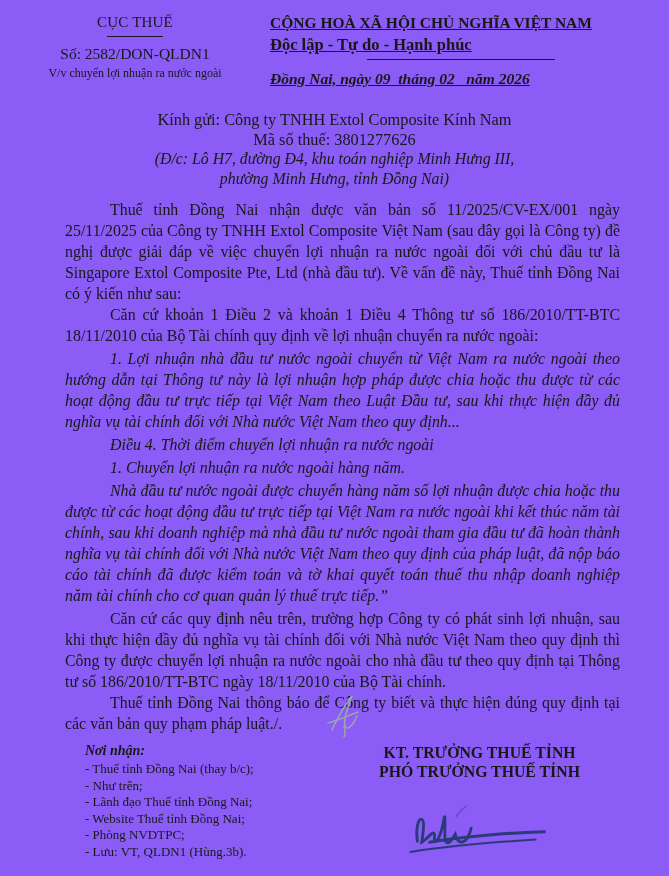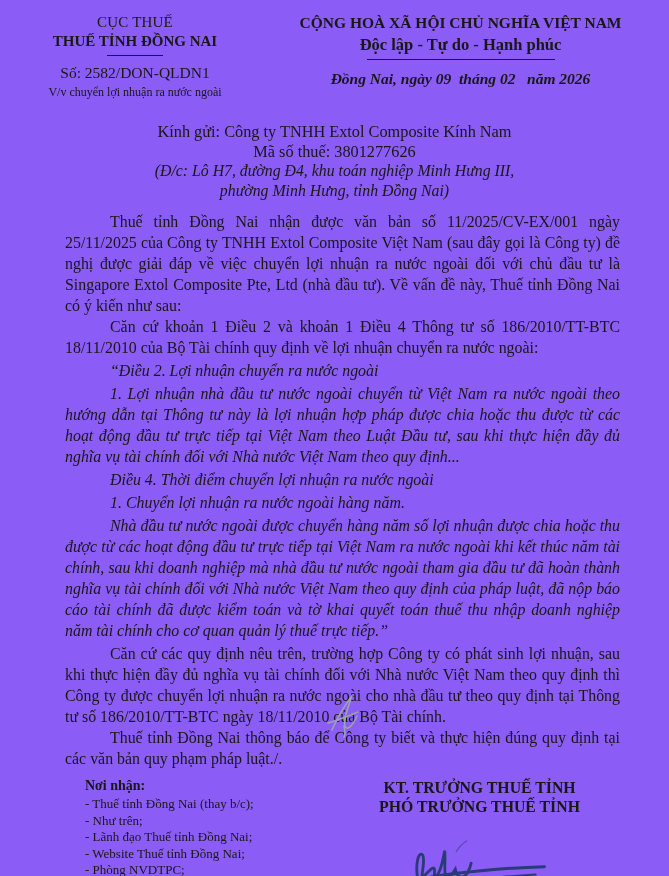--- a/index.html
+++ b/index.html
@@ -8,21 +8,21 @@
     width:669px;height:876px;
     background:#8b5cf6;
     color:#181818;
     font-family:"Liberation Serif","DejaVu Serif",serif;
     overflow:hidden;
     box-sizing:border-box;
   }
   
   .hdr{display:flex;padding-top:14px;}
   .hdr-left{width:270px;text-align:center;}
-  .hdr-right{flex:1;text-align:center;padding-right:18px;}
+  .hdr-right{flex:1;text-align:left;padding-right:18px;text-decoration:underline;}
   .org-top{font-size:15px;letter-spacing:.2px;}
   .org-name{font-size:15px;font-weight:bold;margin-top:2px;}
   .rule-s{width:56px;height:0;border-top:1.6px solid #181818;margin:5px auto 8px auto;}
   .rule-l{width:188px;height:0;border-top:1.6px solid #181818;margin:4px auto 10px auto;}
   .doc-number{font-size:15.5px;margin-top:2px;}
   .subject{font-size:12px;margin-top:3px;}
   .nation{font-size:15.5px;font-weight:bold;}
   .motto{font-size:16.5px;font-weight:bold;margin-top:3px;}
   .dateline{font-size:15.5px;font-style:italic;font-weight:600;white-space:pre;margin-top:8px;}
   
@@ -36,35 +36,34 @@
     line-height:21px;
     text-align:justify;
   }
   .body-text p{margin:0;text-indent:45px;}
   .body-text p.sp{margin-top:2px;}
   .quote{font-style:italic;}
   
   .footer{display:flex;margin-top:9px;}
   .f-left{width:330px;padding-left:85px;box-sizing:border-box;}
   .f-right{flex:1;text-align:center;padding-right:40px;position:relative;}
-  .noi-nhan{font-size:14px;font-weight:bold;}
+  .noi-nhan{font-size:14px;font-weight:bold;font-style:italic;}
   .rec-list{font-size:13px;line-height:16.5px;margin-top:2px;}
   .signer-title{font-size:15.8px;font-weight:bold;line-height:19px;}
   .sig-wrap{height:96px;display:flex;align-items:center;justify-content:center;}
   .initial-mark{position:absolute;left:322px;top:692px;}
 </style>
 </head>
 <body>
 
 <div id="page">
 
   <div class="hdr">
     <div class="hdr-left">
       <div class="org-top">CỤC THUẾ</div>
-      <div class="org-name">THUẾ TỈNH ĐỒNG NAI</div>
       <div class="rule-s"></div>
       <div class="doc-number">Số: 2582/DON-QLDN1</div>
       <div class="subject">V/v chuyển lợi nhuận ra nước ngoài</div>
     </div>
     <div class="hdr-right">
       <div class="nation">CỘNG HOÀ XÃ HỘI CHỦ NGHĨA VIỆT NAM</div>
       <div class="motto">Độc lập - Tự do - Hạnh phúc</div>
       <div class="rule-l"></div>
       <div class="dateline">Đồng Nai, ngày 09  tháng 02   năm 2026</div>
     </div>
@@ -73,21 +72,20 @@
   <div class="recipient">
     <div class="rec-to">Kính gửi: Công ty TNHH Extol Composite Kính Nam</div>
     <div class="rec-tax">Mã số thuế: 3801277626</div>
     <div class="rec-addr">(Đ/c: Lô H7, đường Đ4, khu toán nghiệp Minh Hưng III,</div>
     <div class="rec-addr">phường Minh Hưng, tỉnh Đồng Nai)</div>
   </div>
 
   <div class="body-text">
     <p>Thuế tỉnh Đồng Nai nhận được văn bản số 11/2025/CV-EX/001 ngày 25/11/2025 của Công ty TNHH Extol Composite Việt Nam (sau đây gọi là Công ty) đề nghị được giải đáp về việc chuyển lợi nhuận ra nước ngoài đối với chủ đầu tư là Singapore Extol Composite Pte, Ltd (nhà đầu tư). Về vấn đề này, Thuế tỉnh Đồng Nai có ý kiến như sau:</p>
     <p>Căn cứ khoản 1 Điều 2 và khoản 1 Điều 4 Thông tư số 186/2010/TT-BTC 18/11/2010 của Bộ Tài chính quy định về lợi nhuận chuyển ra nước ngoài:</p>
-    <p class="quote sp">“Điều 2. Lợi nhuận chuyển ra nước ngoài</p>
     <p class="quote sp">1. Lợi nhuận nhà đầu tư nước ngoài chuyển từ Việt Nam ra nước ngoài theo hướng dẫn tại Thông tư này là lợi nhuận hợp pháp được chia hoặc thu được từ các hoạt động đầu tư trực tiếp tại Việt Nam theo Luật Đầu tư, sau khi thực hiện đầy đủ nghĩa vụ tài chính đối với Nhà nước Việt Nam theo quy định...</p>
     <p class="quote sp">Điều 4. Thời điểm chuyển lợi nhuận ra nước ngoài</p>
     <p class="quote sp">1. Chuyển lợi nhuận ra nước ngoài hàng năm.</p>
     <p class="quote sp">Nhà đầu tư nước ngoài được chuyển hàng năm số lợi nhuận được chia hoặc thu được từ các hoạt động đầu tư trực tiếp tại Việt Nam ra nước ngoài khi kết thúc năm tài chính, sau khi doanh nghiệp mà nhà đầu tư nước ngoài tham gia đầu tư đã hoàn thành nghĩa vụ tài chính đối với Nhà nước Việt Nam theo quy định của pháp luật, đã nộp báo cáo tài chính đã được kiểm toán và tờ khai quyết toán thuế thu nhập doanh nghiệp năm tài chính cho cơ quan quản lý thuế trực tiếp.”</p>
     <p class="sp">Căn cứ các quy định nêu trên, trường hợp Công ty có phát sinh lợi nhuận, sau khi thực hiện đầy đủ nghĩa vụ tài chính đối với Nhà nước Việt Nam theo quy định thì Công ty được chuyển lợi nhuận ra nước ngoài cho nhà đầu tư theo quy định tại Thông tư số 186/2010/TT-BTC ngày 18/11/2010 của Bộ Tài chính.</p>
     <p>Thuế tỉnh Đồng Nai thông báo để Công ty biết và thực hiện đúng quy định tại các văn bản quy phạm pháp luật./.</p>
   </div>
 
   <svg class="initial-mark" width="42" height="46" viewBox="0 0 42 46">
     <g fill="none" stroke="#9aa3ae" stroke-width="1.6" stroke-linecap="round">

